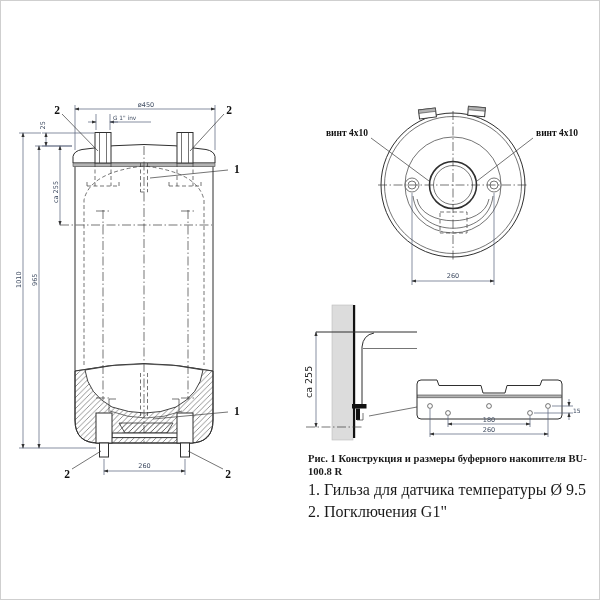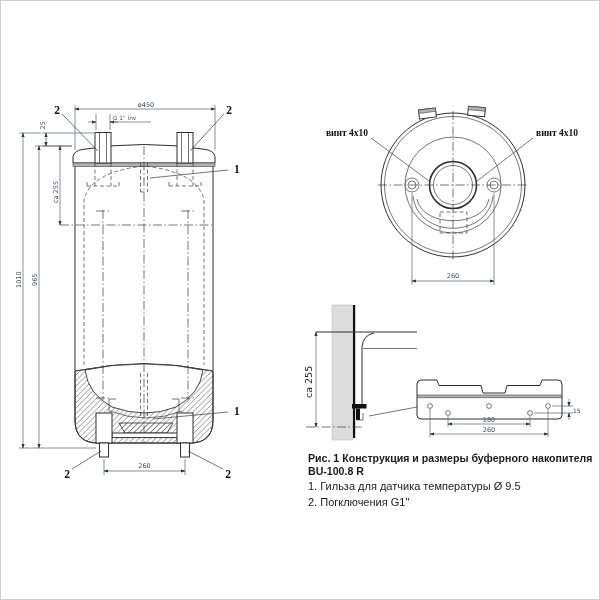--- a/index.html
+++ b/index.html
@@ -12,23 +12,23 @@
   .dash{stroke:#3a3a3a;stroke-width:.7;fill:none;stroke-dasharray:4 2.5;}
   .dashdot{stroke:#3a3a3a;stroke-width:.7;fill:none;stroke-dasharray:9 2.5 1.5 2.5;}
   .dim{stroke:#53607a;stroke-width:.7;fill:none;}
   .dimtxt{font-family:"DejaVu Sans",sans-serif;font-size:6.5px;fill:#3e4b61;}
   .callout{font-family:"Liberation Serif",serif;font-weight:bold;font-size:11.5px;fill:#111;}
   .screwlbl{font-family:"Liberation Serif",serif;font-weight:bold;font-size:9.5px;fill:#111;}
   .ca255big{font-family:"DejaVu Sans",sans-serif;font-size:9.5px;fill:#222;}
   .whitefill{fill:#ffffff;}
   .grayband{fill:#b3b3b3;stroke:#444;stroke-width:.6;}
   #caption{position:absolute;left:308px;top:452px;width:286px;
-           font-family:Liberation Sans, sans-serif;color:#1a1a1a;}
+           font-family:Liberation Serif, serif;color:#1a1a1a;}
   #caption .title{font-weight:bold;font-size:10.6px;line-height:1.25;}
-  #caption .item{font-size:11px;line-height:1.22;margin-top:2px;}
+  #caption .item{font-size:16px;line-height:1.22;margin-top:2px;}
   #caption .item:first-of-type{margin-top:6px;}
 </style>
 </head>
 <body>
 
 <div id="page">
 
 <svg width="600" height="600" viewBox="0 0 600 600">
   <defs>
     <marker id="arr" viewBox="0 0 6 4" refX="5.2" refY="2" markerWidth="7" markerHeight="5" orient="auto-start-reverse">

